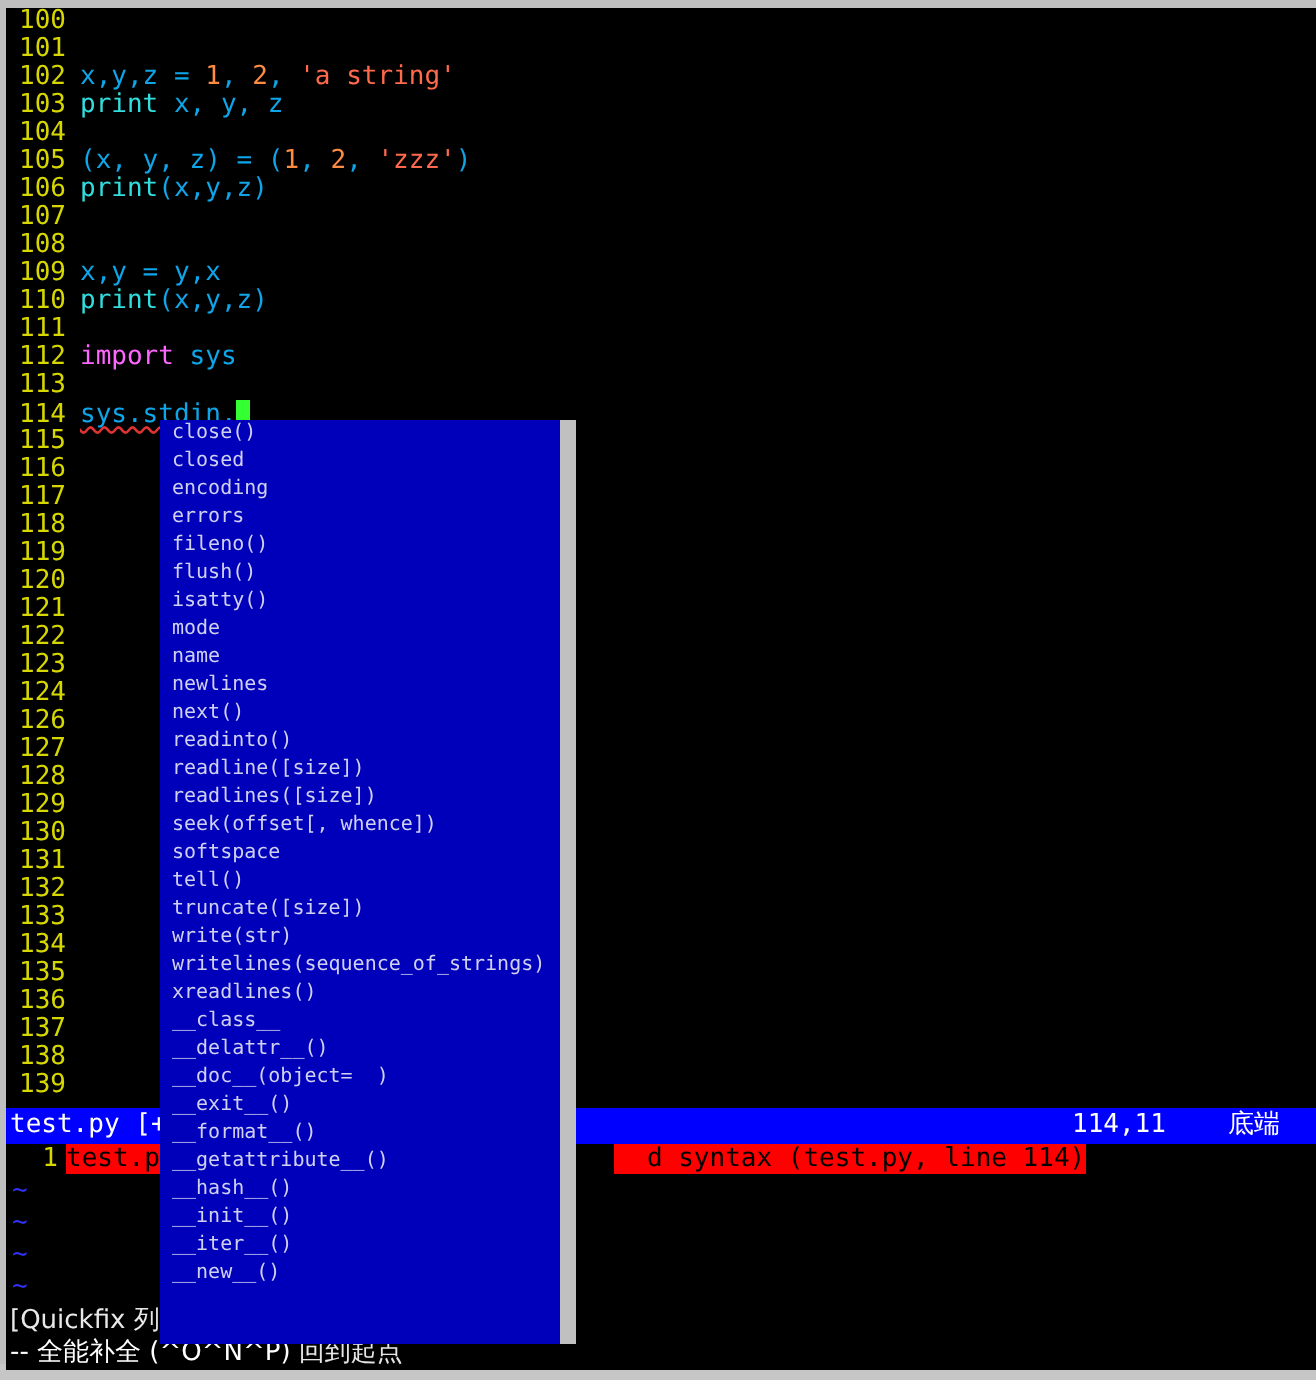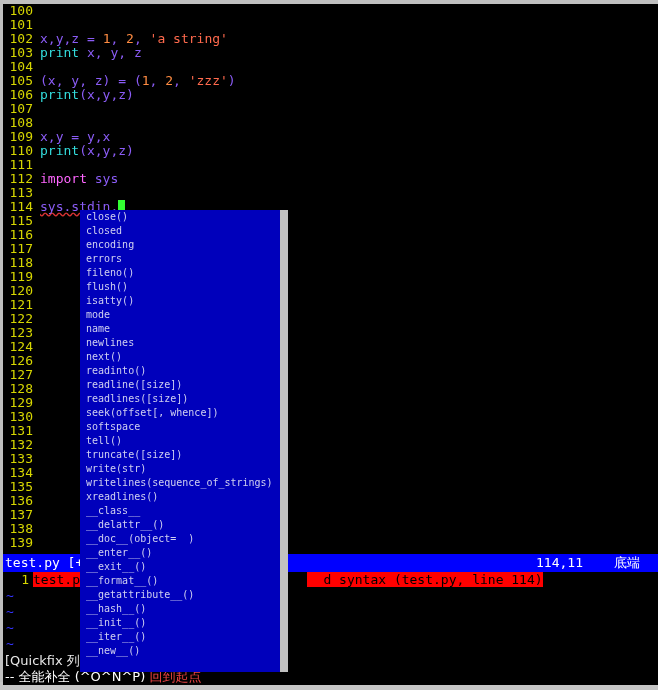--- a/index.html
+++ b/index.html
@@ -64,21 +64,21 @@
     color: #d7d700;
     display: inline-block;
     width: 30px;
     text-align: right;
     margin-right: 7px;
   }
   .kw-stmt  { color: #ff66ff; }   
   .kw-func  { color: #33dddd; }   
   .num      { color: #ff8c42; }
   .str      { color: #ff6a4d; }
-  .ident    { color: #8b5cf6; }
+  .ident    { color: #0ea5e9; }
   .spell {
     text-decoration: underline wavy #d33;
     text-decoration-skip-ink: none;
   }
   .cursor {
     display: inline-block;
     width: 7px;
     height: 13px;
     background: #33ff33;
     vertical-align: -2px;
@@ -198,21 +198,21 @@
     height: 16px;
     background: #000000;
     line-height: 16px;
     white-space: pre;
     color: #ffffff;
     padding-left: 2px;
     box-sizing: border-box;
     z-index: 6;
   }
   #msg-mode { color: #ffffff; }
-  #msg-note { color: #ef4444; }
+  #msg-note { color: #e5e5e5; }
   .cjk { font-family: "DejaVu Sans", sans-serif; }
 </style>
 </head>
 <body>
 
 <div id="window">
 
   <div class="chrome-top"></div>
   <div class="chrome-left"></div>
 
@@ -309,21 +309,20 @@
         <div class="pm-item">seek(offset[, whence])</div>
         <div class="pm-item">softspace</div>
         <div class="pm-item">tell()</div>
         <div class="pm-item">truncate([size])</div>
         <div class="pm-item">write(str)</div>
         <div class="pm-item">writelines(sequence_of_strings)</div>
         <div class="pm-item">xreadlines()</div>
         <div class="pm-item">__class__</div>
         <div class="pm-item">__delattr__()</div>
         <div class="pm-item">__doc__(object=  )</div>
-        <div class="pm-item">__enter__()</div>
         <div class="pm-item">__exit__()</div>
         <div class="pm-item">__format__()</div>
         <div class="pm-item">__getattribute__()</div>
         <div class="pm-item">__hash__()</div>
         <div class="pm-item">__init__()</div>
         <div class="pm-item">__iter__()</div>
         <div class="pm-item">__new__()</div>
       </div>
     <div id="pm-scroll-track">
       <div id="pm-scroll-thumb"></div>

